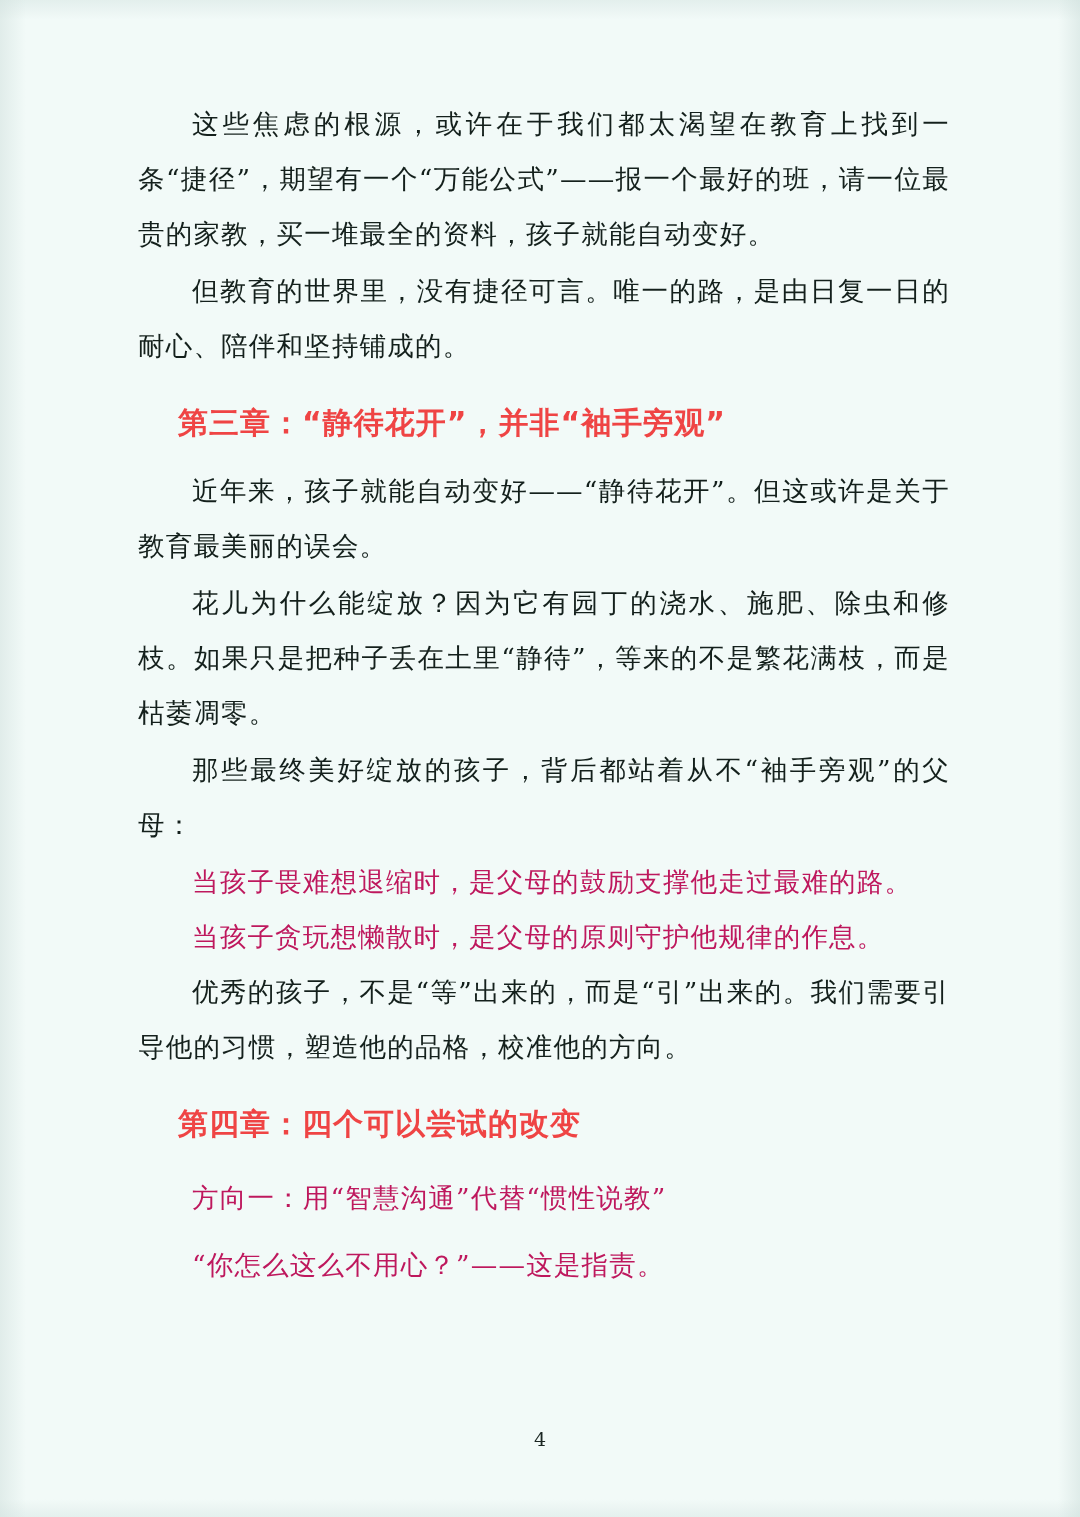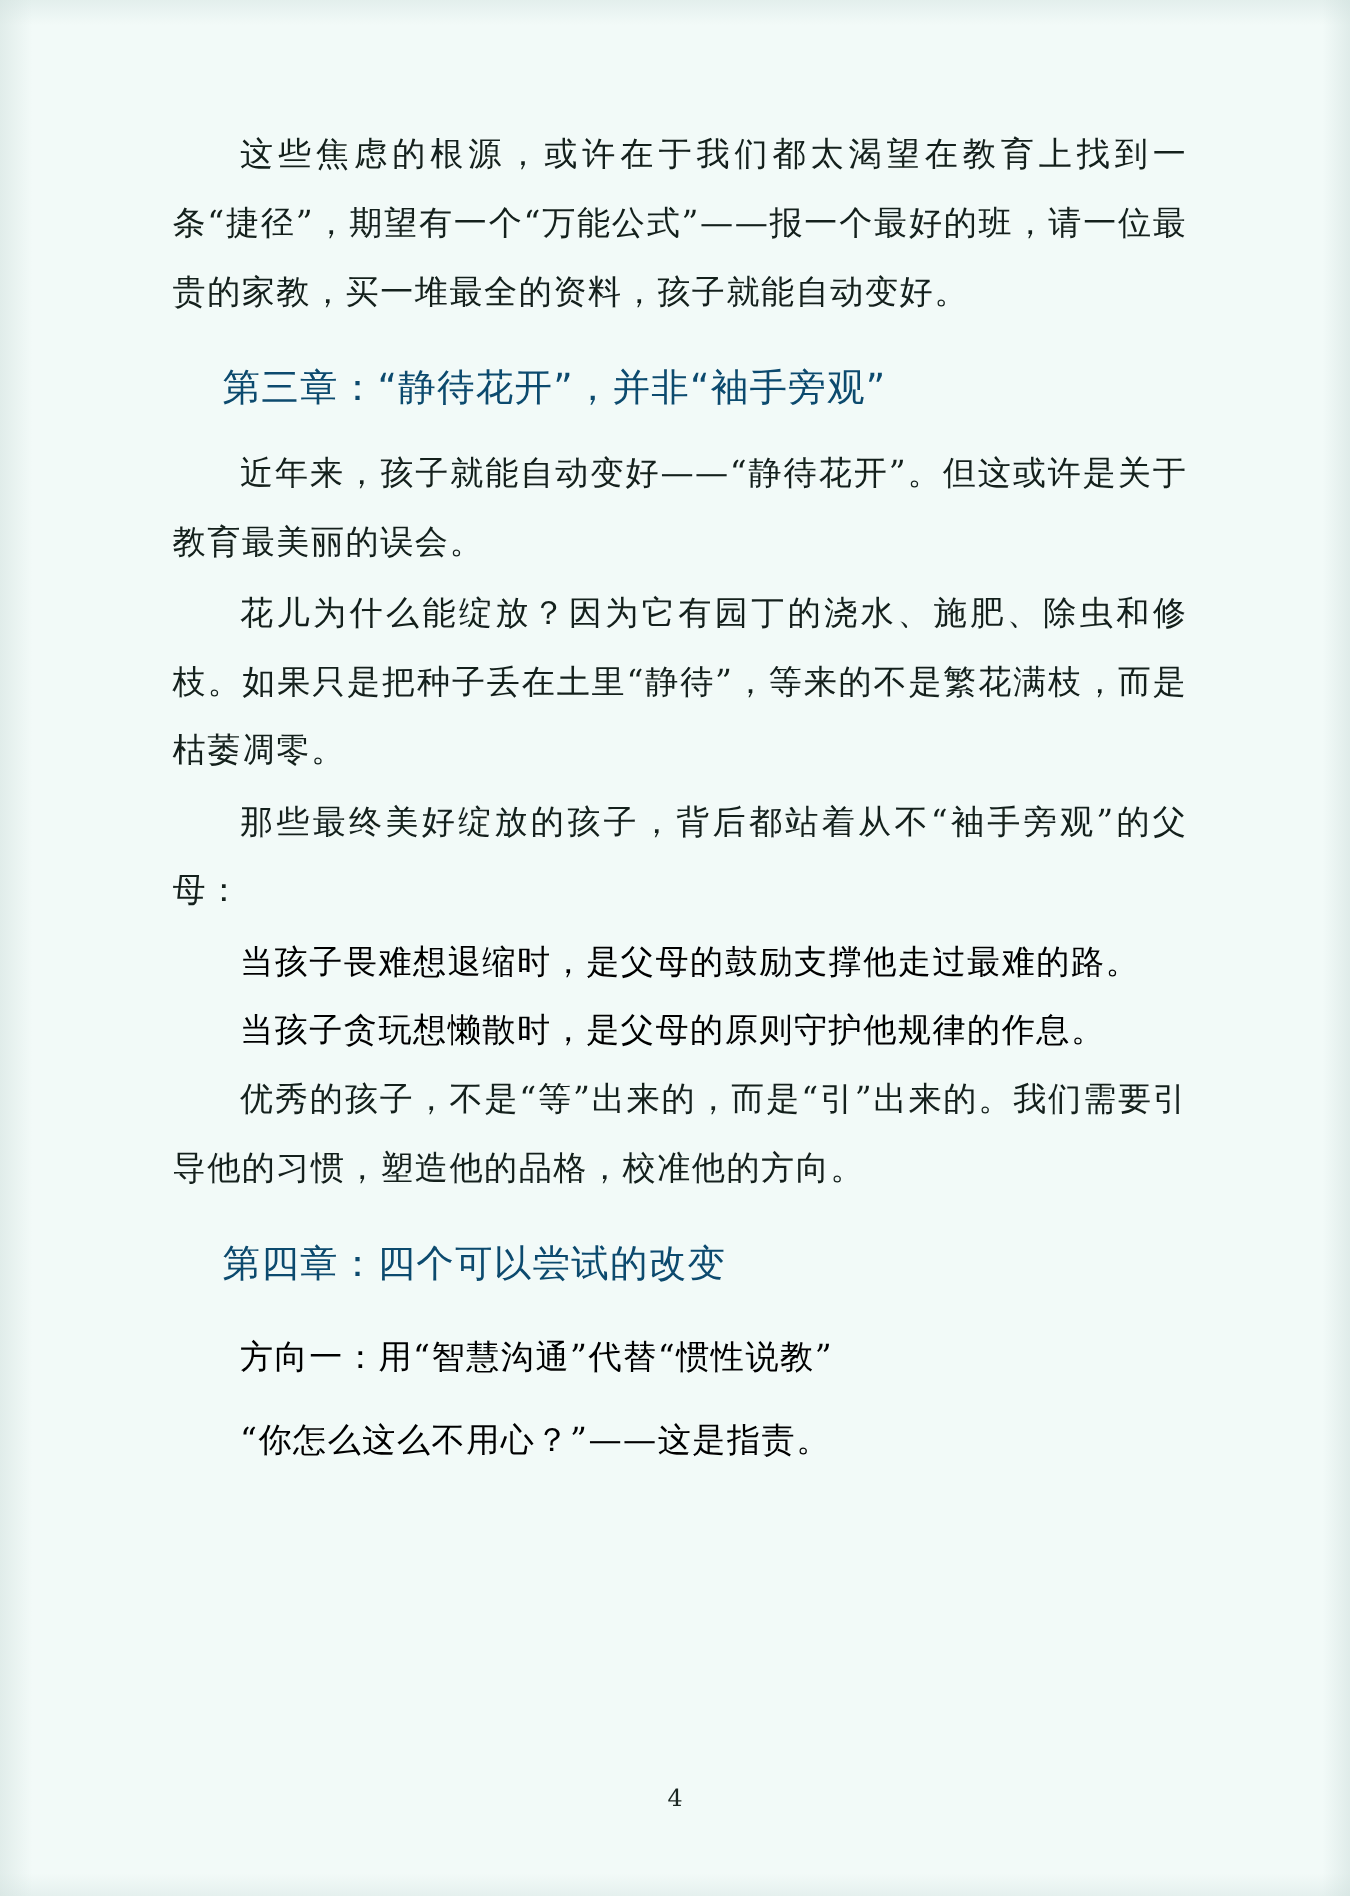--- a/index.html
+++ b/index.html
@@ -47,32 +47,32 @@
     text-align: justify;
     margin: 0 0 2px 0;
     font-family: "DejaVu Serif", serif;
   }
   .indent {
     text-indent: 54px;
   }
   .chapter {
     font-size: 30px;
     line-height: 72px;
-    font-weight: normal;
-    color: #0c4a6e;
+    font-weight: bold;
+    color: #ef4444;
     letter-spacing: 1px;
     margin: 14px 0 4px 0;
     text-indent: 40px;
     font-family: "DejaVu Sans", sans-serif;
   }
   .gap-small { height: 6px; }
   .list-line {
     font-size: 26.5px;
     line-height: 55px;
-    color: #000000;
+    color: #be185d;
     letter-spacing: 1.2px;
     text-indent: 54px;
     margin: 0;
   }
   .folio {
     position: absolute;
     left: 0;
     right: 0;
     top: 1428px;
     text-align: center;
@@ -82,20 +82,21 @@
   }
 </style>
 </head>
 <body>
 
 <div class="page">
   <div class="content">
 
     <p class="para indent">这些焦虑的根源，或许在于我们都太渴望在教育上找到一条“捷径”，期望有一个“万能公式”——报一个最好的班，请一位最贵的家教，买一堆最全的资料，孩子就能自动变好。</p>
 
+    <p class="para indent">但教育的世界里，没有捷径可言。唯一的路，是由日复一日的耐心、陪伴和坚持铺成的。</p>
 
     <h2 class="chapter">第三章：“静待花开”，并非“袖手旁观”</h2>
 
     <p class="para indent">近年来，孩子就能自动变好——“静待花开”。但这或许是关于教育最美丽的误会。</p>
 
     <p class="para indent">花儿为什么能绽放？因为它有园丁的浇水、施肥、除虫和修枝。如果只是把种子丢在土里“静待”，等来的不是繁花满枝，而是枯萎凋零。</p>
 
     <p class="para indent">那些最终美好绽放的孩子，背后都站着从不“袖手旁观”的父母：</p>
 
     <p class="list-line">当孩子畏难想退缩时，是父母的鼓励支撑他走过最难的路。</p>

